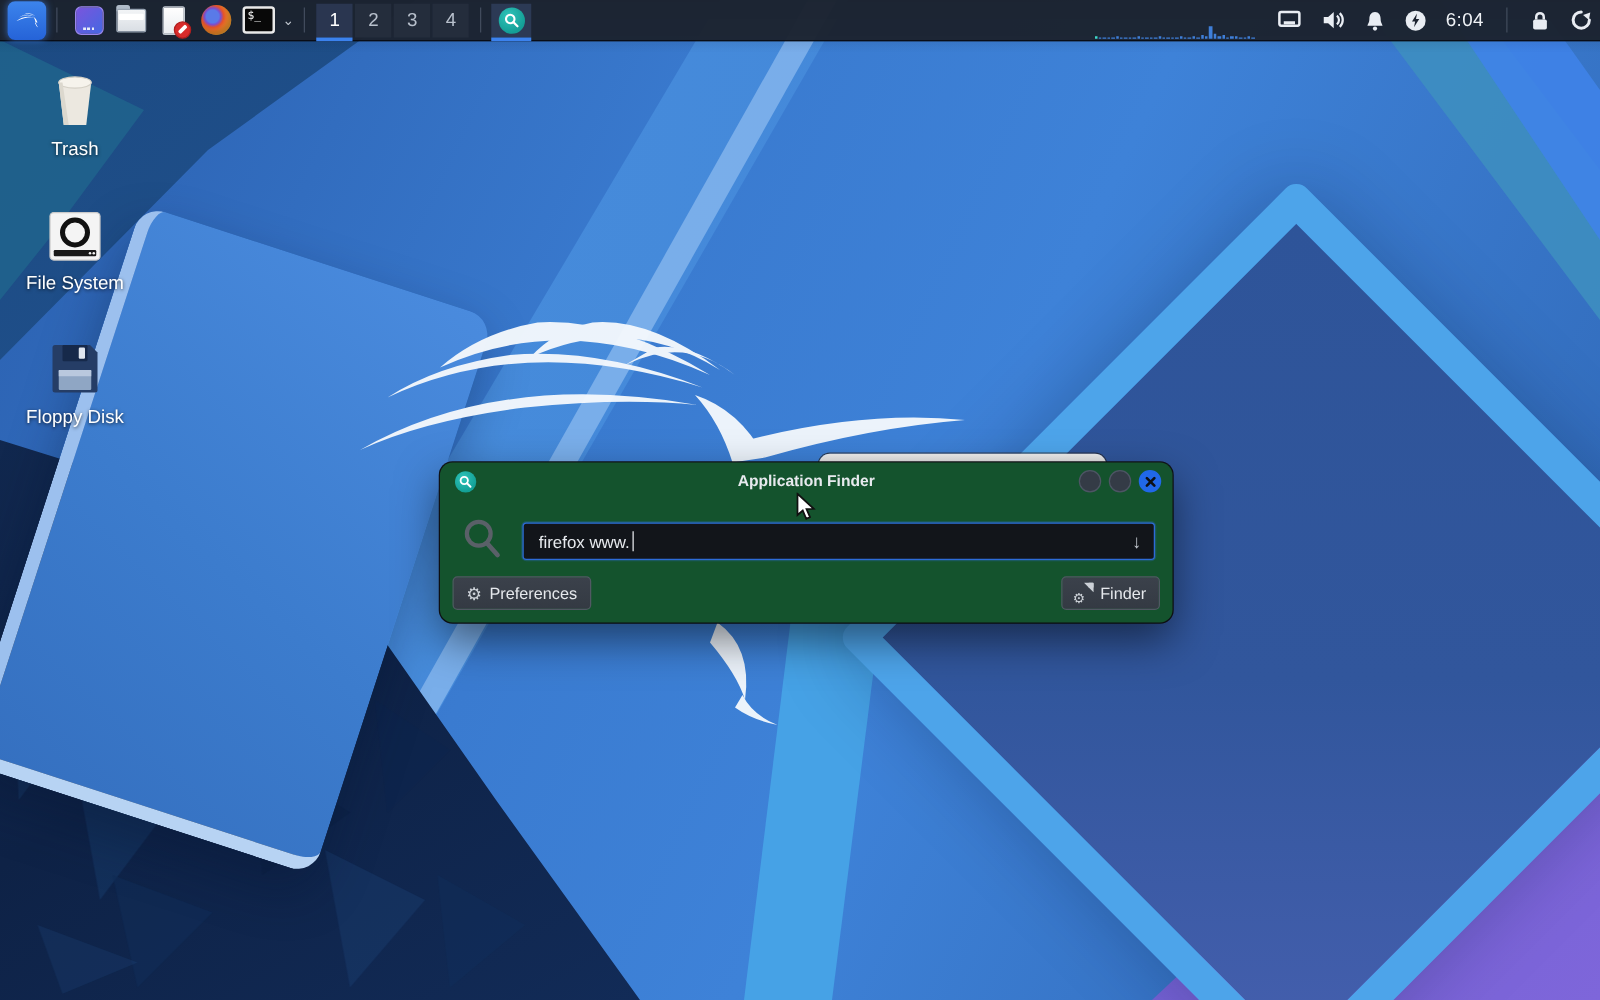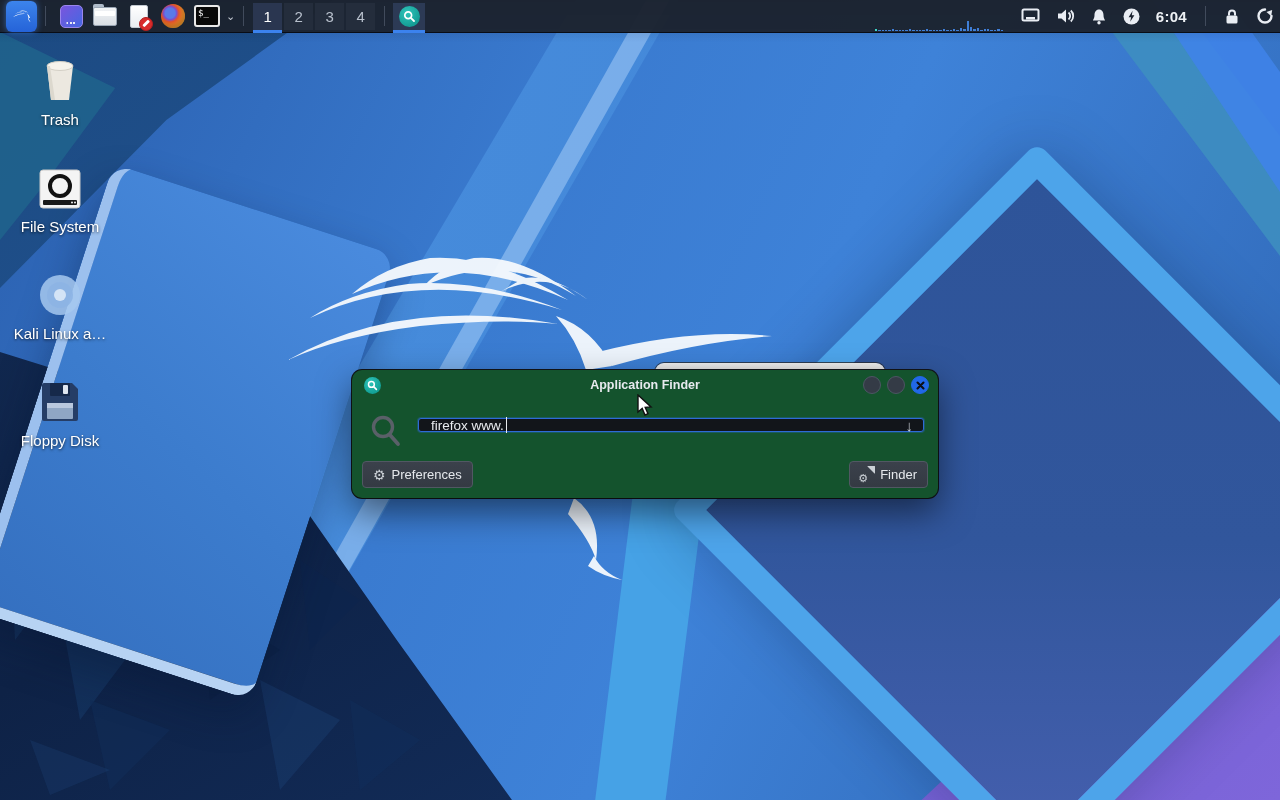--- a/index.html
+++ b/index.html
@@ -51,21 +51,21 @@
   .ws-btn { width:29px; height:27px; margin:0 1px; display:flex; align-items:center; justify-content:center;
     background:#242d3c; color:#b8c0cc; font-size:15px; position:relative; flex:none; }
   .ws-btn.active { background:#2a3650; color:#fff; }
   .ws-btn.active::after, .task-btn.active::after { content:""; position:absolute; left:0; right:0; bottom:-3px; height:3px; background:#3b82ee; }
   .task-btn { width:32px; height:27px; display:flex; align-items:center; justify-content:center; background:#2c3a55; position:relative; flex:none; }
   .teal-circle { width:21px; height:21px; border-radius:50%; background:radial-gradient(circle at 38% 32%,#2fc4ba,#149e96 70%); display:flex; align-items:center; justify-content:center; }
   .spacer { flex:1; }
   .cpu { width:132px; height:31px; position:relative; margin-right:14px; flex:none; }
   .cpu span { position:absolute; bottom:1px; width:2.5px; background:#3f7fd8; }
   .cpu span.teal { background:#3fd8c8; }
-  .tray { display:flex; align-items:center; gap:16px; flex:none;font-weight:bold; }
+  .tray { display:flex; align-items:center; gap:16px; flex:none; }
   .tray svg { display:block; }
   .clock { color:#eef1f5; font-size:15px; letter-spacing:.3px; }
 
   
   .dicons { position:absolute; left:16px; top:50px; width:88px; z-index:2; }
   .dicon { width:88px; height:106px; display:flex; flex-direction:column; align-items:center; margin-bottom:1px; }
   .dicon .art { height:52px; display:flex; align-items:flex-end; justify-content:center; }
   .dicon .lbl { margin-top:9px; font-size:15px; color:#fff; text-shadow:0 1px 3px rgba(0,0,0,.75); white-space:nowrap; }
 
   
@@ -77,21 +77,21 @@
     background:#14532d; border-radius:10px; box-shadow:0 14px 34px rgba(0,0,0,.5), 0 0 0 1px #121519; }
   .f-titlebar { position:relative; height:30px; }
   .f-appicon { position:absolute; left:12px; top:7px; width:17px; height:17px; border-radius:50%;
     background:radial-gradient(circle at 38% 32%,#2fc4ba,#13a096 70%); display:flex; align-items:center; justify-content:center; }
   .f-title { position:absolute; left:0; right:0; top:0; height:30px; display:flex; align-items:center; justify-content:center;
     font-size:12.5px; font-weight:700; color:#e7eaee; }
   .f-controls { position:absolute; right:9px; top:6px; display:flex; gap:6px; }
   .wbtn { width:18px; height:18px; border-radius:50%; background:#343b46; border:1px solid #4d5564; }
   .wbtn.close { background:#2168e8; border-color:#2168e8; display:flex; align-items:center; justify-content:center; }
   .f-search-ic { position:absolute; left:18px; top:44px; }
-  .f-input { position:absolute; left:66px; top:48px; width:506px; height:14px; background:#12151a;
+  .f-input { position:absolute; left:66px; top:48px; width:506px; height:30px; background:#12151a;
     border:1px solid #2d6bd6; box-shadow:0 0 0 1px rgba(45,107,214,.30); border-radius:3px;
     display:flex; align-items:center; padding:0 10px 0 12px; }
   .f-input .txt { color:#e7eaee; font-size:13.5px; }
   .caret { width:1px; height:16px; background:#e7eaee; margin-left:2px; }
   .f-input .arrow { margin-left:auto; color:#c2c7ce; font-size:15px; }
   .f-btnrow { position:absolute; left:10px; right:10px; bottom:10px; height:27px; }
   .gbtn { position:absolute; top:0; height:27px; display:inline-flex; align-items:center; gap:6px; padding:0 10px;
     background:linear-gradient(#3b414b,#343a43); border:1px solid #51586300; border:1px solid #515863; border-radius:4px;
     color:#e5e8ec; font-size:13px; }
   .gbtn .gear { font-size:14px; color:#ccd1d7; line-height:1; }
@@ -170,30 +170,20 @@
       <div class="art">
         <svg width="42" height="40" viewBox="0 0 42 40">
           <rect x="1" y="1" width="40" height="38" rx="3" fill="#f4f4f4" stroke="#c9c9c9"></rect>
           <circle cx="21" cy="17" r="10" fill="none" stroke="#111" stroke-width="4"></circle>
           <rect x="4" y="31" width="34" height="5" rx="1" fill="#1a1a1a"></rect>
           <circle cx="33" cy="33.5" r="1" fill="#f4f4f4"></circle>
             <circle cx="36" cy="33.5" r="1" fill="#f4f4f4"></circle>
         </svg>
       </div>
       <div class="lbl">File System</div>
-    </div>
-    <div class="dicon">
-      <div class="art">
-        <svg width="42" height="42" viewBox="0 0 42 42">
-          <circle cx="21" cy="21" r="20" fill="#a6c8ee" opacity=".85"></circle>
-          <circle cx="21" cy="21" r="13" fill="#8db4e4" opacity=".9"></circle>
-          <circle cx="21" cy="21" r="6" fill="#d4e4f6"></circle>
-        </svg>
-      </div>
-      <div class="lbl">Kali Linux a…</div>
     </div>
     <div class="dicon">
       <div class="art">
         <svg width="40" height="42" viewBox="0 0 40 42">
           <path d="M2 4 a2 2 0 0 1 2-2 H32 L38 8 V38 a2 2 0 0 1 -2 2 H4 a2 2 0 0 1 -2-2 Z" fill="#253d66"></path>
           <rect x="10" y="2" width="20" height="13" rx="1" fill="#16294a"></rect>
           <rect x="23" y="4" width="5" height="9" rx="1" fill="#dfe6f0"></rect>
           <rect x="7" y="22" width="26" height="16" rx="1" fill="#8fa6c4"></rect>
           <rect x="7" y="22" width="26" height="5" fill="#b9c8de"></rect>
         </svg>

